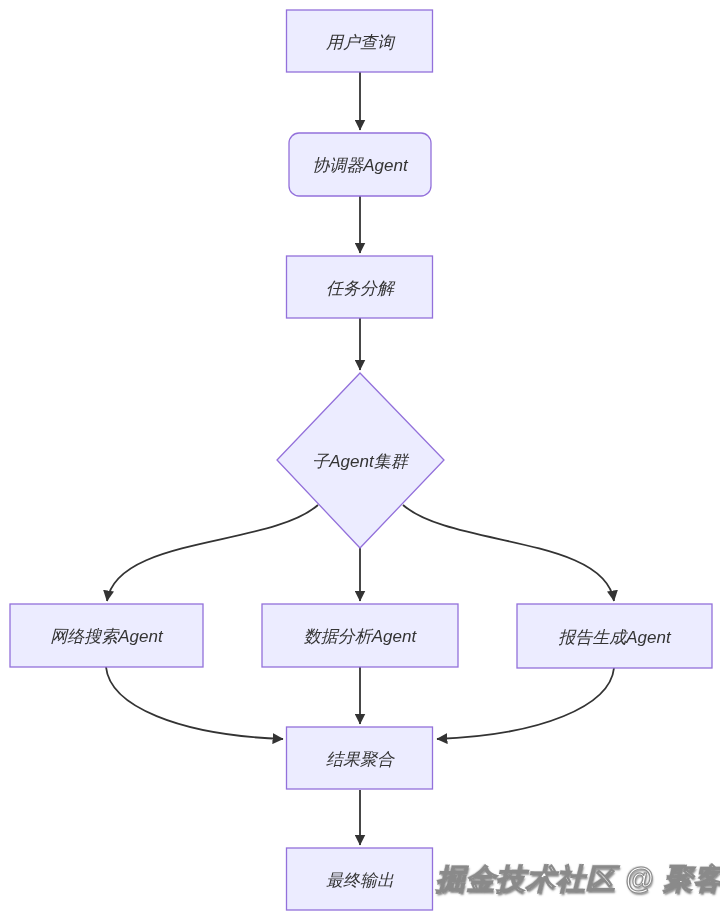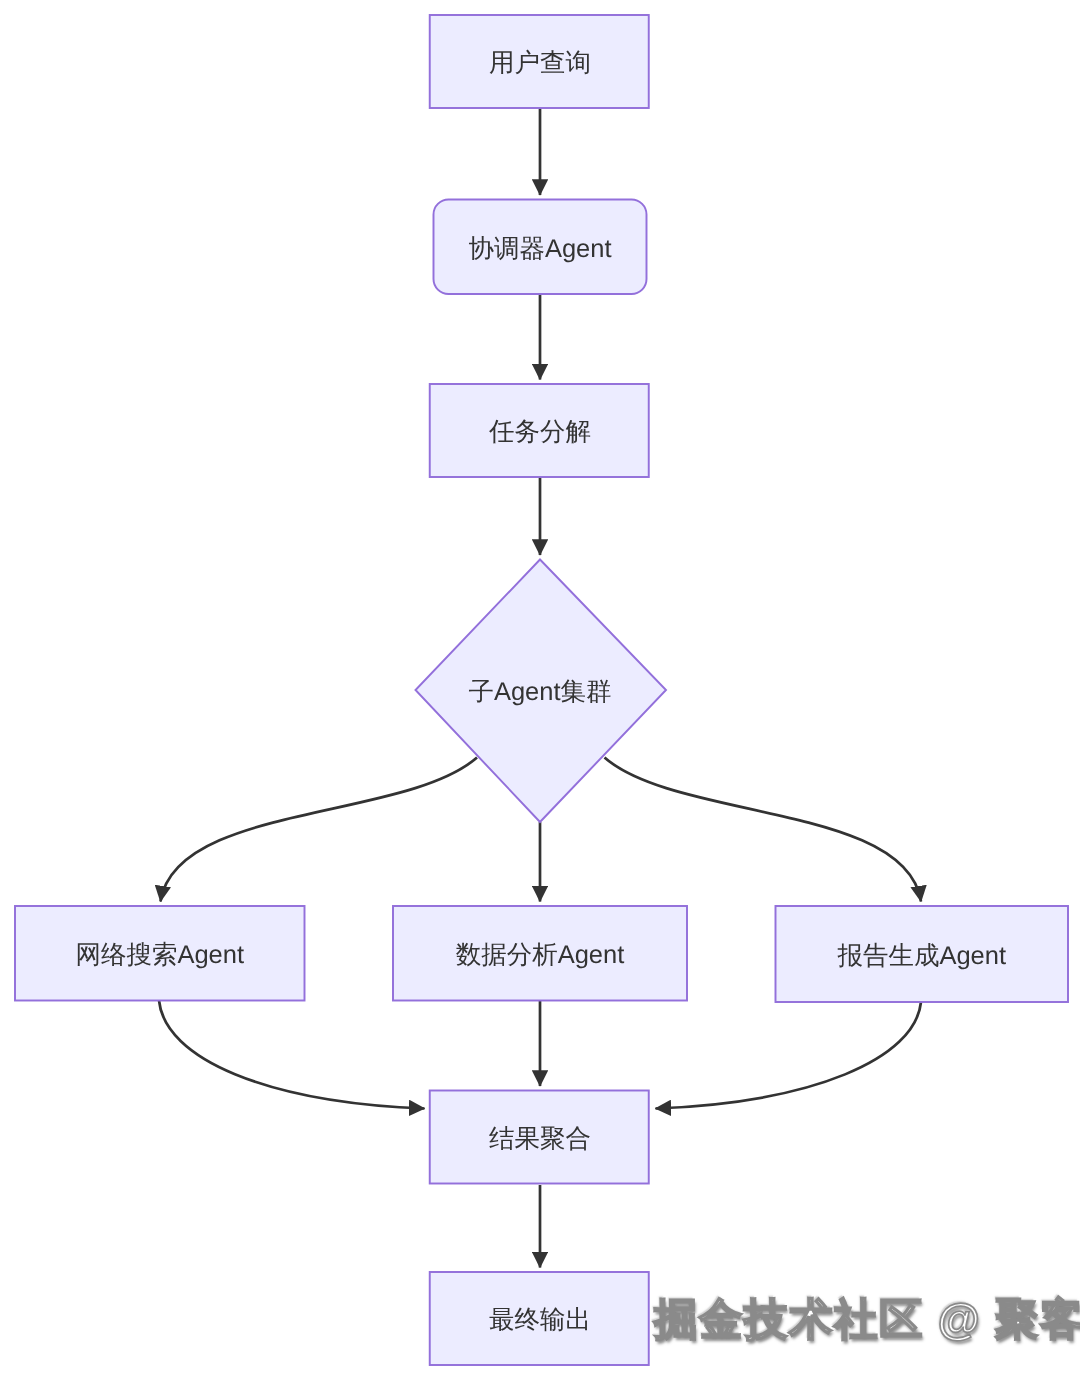--- a/index.html
+++ b/index.html
@@ -9,20 +9,21 @@
     width: 720px;
     height: 922px;
     overflow: hidden;
     font-family: "Liberation Sans", "DejaVu Sans", sans-serif;
   }
   .stage {
     position: relative;
     width: 720px;
     height: 708px;
     background: #ffffff;
+    font-style: italic;
   }
   svg.flowchart {
     position: absolute;
     left: 0;
     top: 0;
   }
   .node-shape {
     fill: #ECECFF;
     stroke: #9370DB;
     stroke-width: 1.3px;

